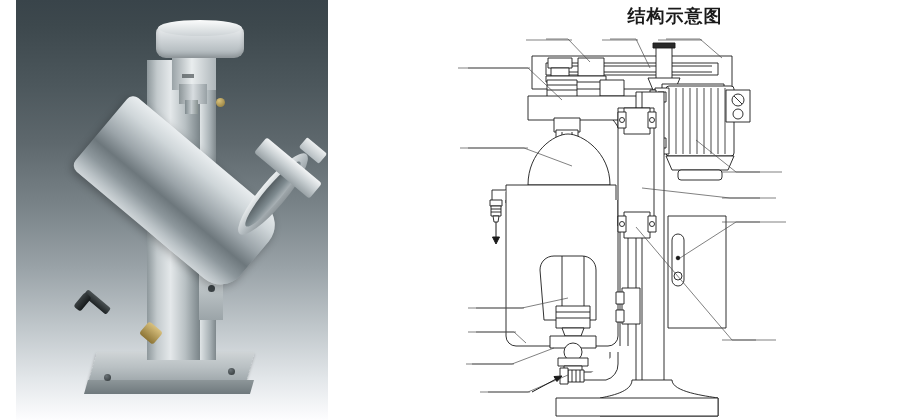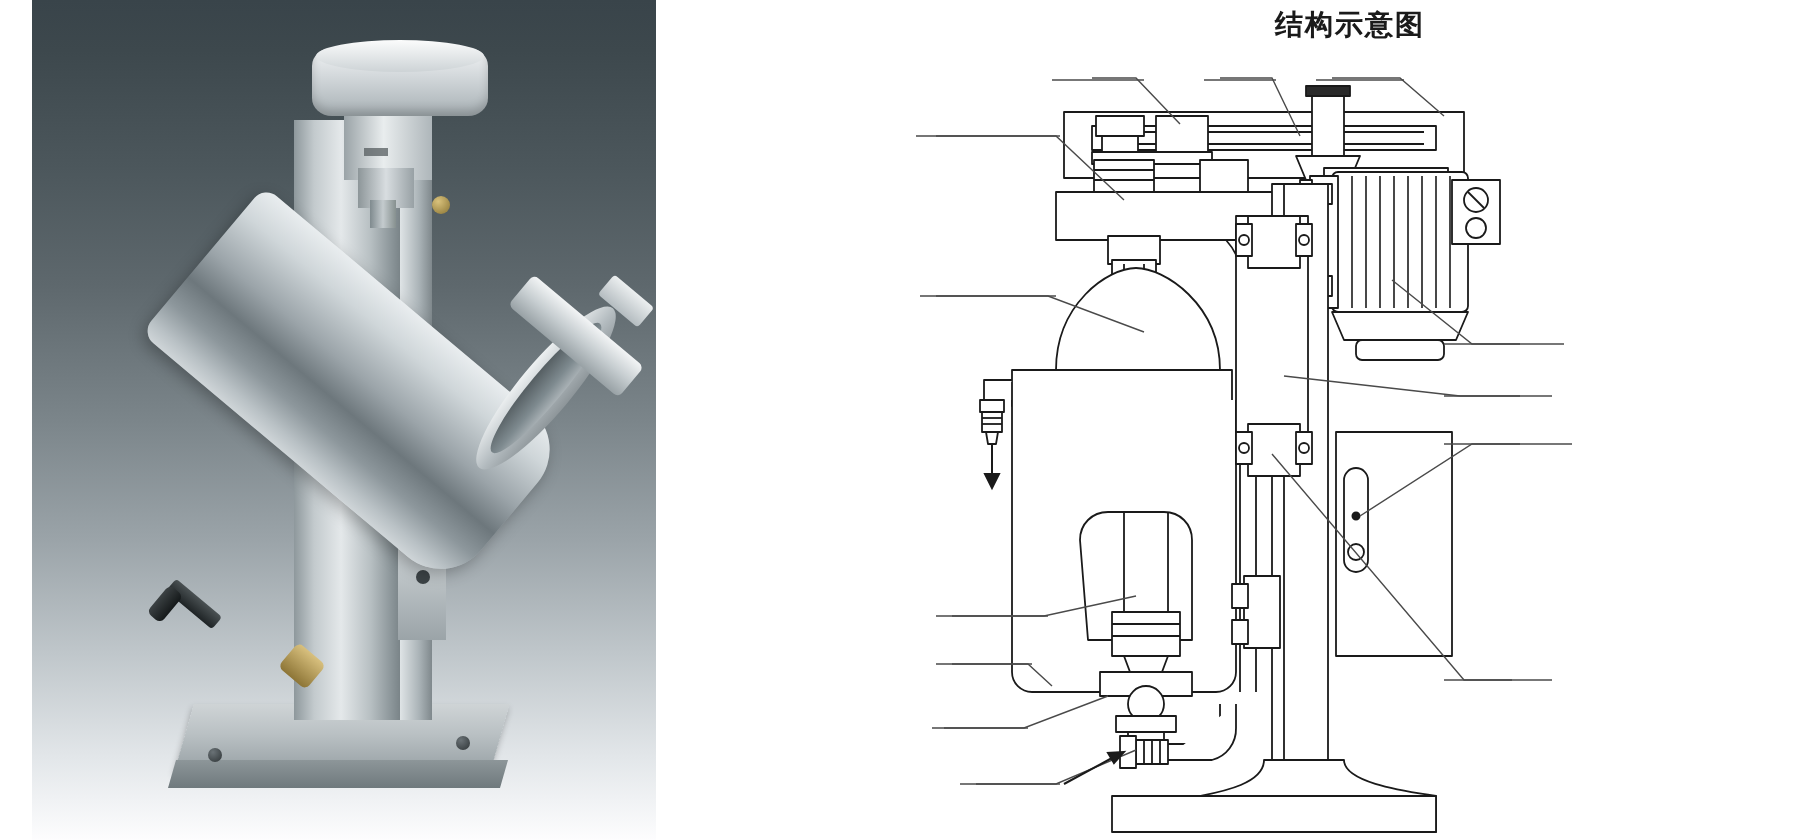--- a/index.html
+++ b/index.html
@@ -128,21 +128,21 @@
     background:linear-gradient(180deg,#d8c07e,#8d7536);
     transform:rotate(40deg);
   }
 
   
   #diagram-panel{
     position:absolute;left:450px;top:0;width:450px;height:420px;background:#fff;
   }
   #diagram-title{
     position:absolute;left:0;right:0;top:4px;text-align:center;
-    font-size:14px;font-weight:700;color:#1a1a1a;letter-spacing:1px;
+    font-size:18px;font-weight:700;color:#1a1a1a;letter-spacing:1px;
   }
   #drawing-svg{position:absolute;left:0;top:0;}
 </style>
 </head>
 <body>
 
 <div id="root">
 
   <div id="photo-panel">
     <div class="ph" id="base-plate"></div>

